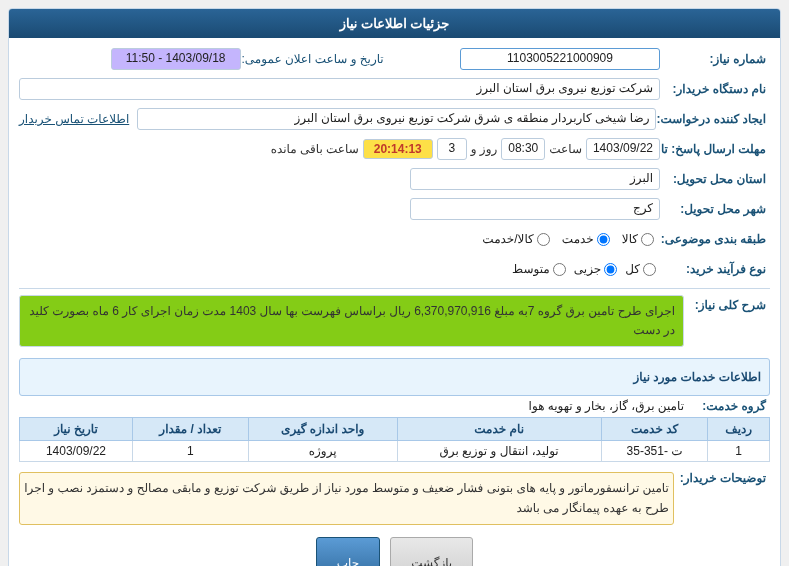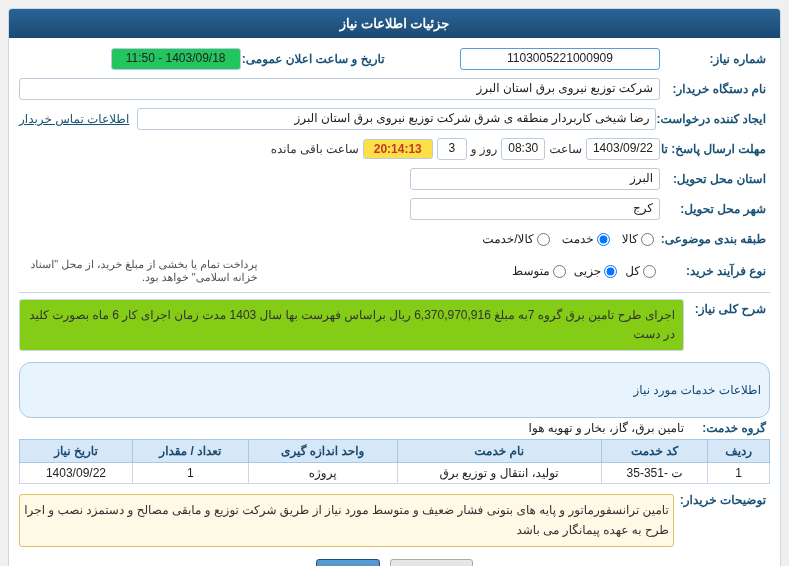--- a/index.html
+++ b/index.html
@@ -168,25 +168,25 @@
       padding: 3px 6px;
       text-align: center;
       background: #fff;
     }
     .services-table tr:nth-child(even) td {
       background: #f5f9ff;
     }
     .sub-section-header {
       background: #e8f4fd;
       border: 1px solid #a8c8e8;
-      border-radius: 12px;
-      padding: 20px 8px;
+      border-radius: 3px;
+      padding: 11px 8px;
       margin: 5px 0 3px 0;
       font-size: 12px;
-      font-weight: normal;
+      font-weight: bold;
       color: #1a4a72;
       text-align: right;
     }
     .buyer-notes {
       background: #fff9e6;
       border: 1px solid #e0c060;
       border-radius: 3px;
       padding: 6px 4px;
       margin: 4px 0;
       font-size: 12px;
@@ -249,22 +249,22 @@
   <div class="card">
 
     <div class="card-header">جزئیات اطلاعات نیاز</div>
 
     <div class="card-body">
 
       <div class="info-row">
         <span class="info-label">شماره نیاز:</span>
         <span class="info-value blue-border" style="max-width:200px;text-align:center;">1103005221000909</span>
         <span style="flex:0.2;"></span>
-        <span class="datetime-label" style="min-width:150px;text-align:right;color:#1a5276;font-weight:bold;padding-right:6px;">تاریخ و ساعت اعلان عمومی:</span>
-        <span class="datetime-box" style="min-width:130px;background:#22c55e;">1403/09/18 - 11:50</span>
+        <span class="datetime-label" style="min-width:150px;text-align:center;color:#1a5276;font-weight:normal;padding-right:6px;">تاریخ و ساعت اعلان عمومی:</span>
+        <span class="datetime-box" style="min-width:130px;background:#c4b5fd;">1403/09/18 - 11:50</span>
       </div>
 
       <div class="info-row">
         <span class="info-label">نام دستگاه خریدار:</span>
         <span class="info-value">شرکت توزیع نیروی برق استان البرز</span>
       </div>
 
       <div class="info-row">
         <span class="info-label">ایجاد کننده درخواست:</span>
         <span class="info-value" style="flex:1;">رضا شیخی کاربردار منطقه ی شرق شرکت توزیع نیروی برق استان البرز</span>
@@ -322,21 +322,20 @@
           </label>
           <label class="radio-item">
             <input type="radio" name="process" checked="" style=""> 
               <span>جزیی</span>
           </label>
           <label class="radio-item">
             <input type="radio" name="process" style=""> 
               <span>متوسط</span>
           </label>
           <span style="flex:1;"></span>
-          <span class="payment-note">پرداخت تمام یا بخشی از مبلغ خرید، از محل "اسناد خزانه اسلامی" خواهد بود.</span>
         </div>
       </div>
 
       <hr class="divider">
 
       <div class="info-row" style="align-items:flex-start;gap:6px;">
         <span class="info-label" style="padding-top:3px;min-width:80px;">شرح کلی نیاز:</span>
         <div class="description-box" style="flex:1;">اجرای طرح تامین برق گروه 7به مبلغ 6,370,970,916 ریال براساس فهرست بها سال 1403 مدت زمان اجرای کار 6 ماه بصورت کلید در دست</div>
       </div>
 

